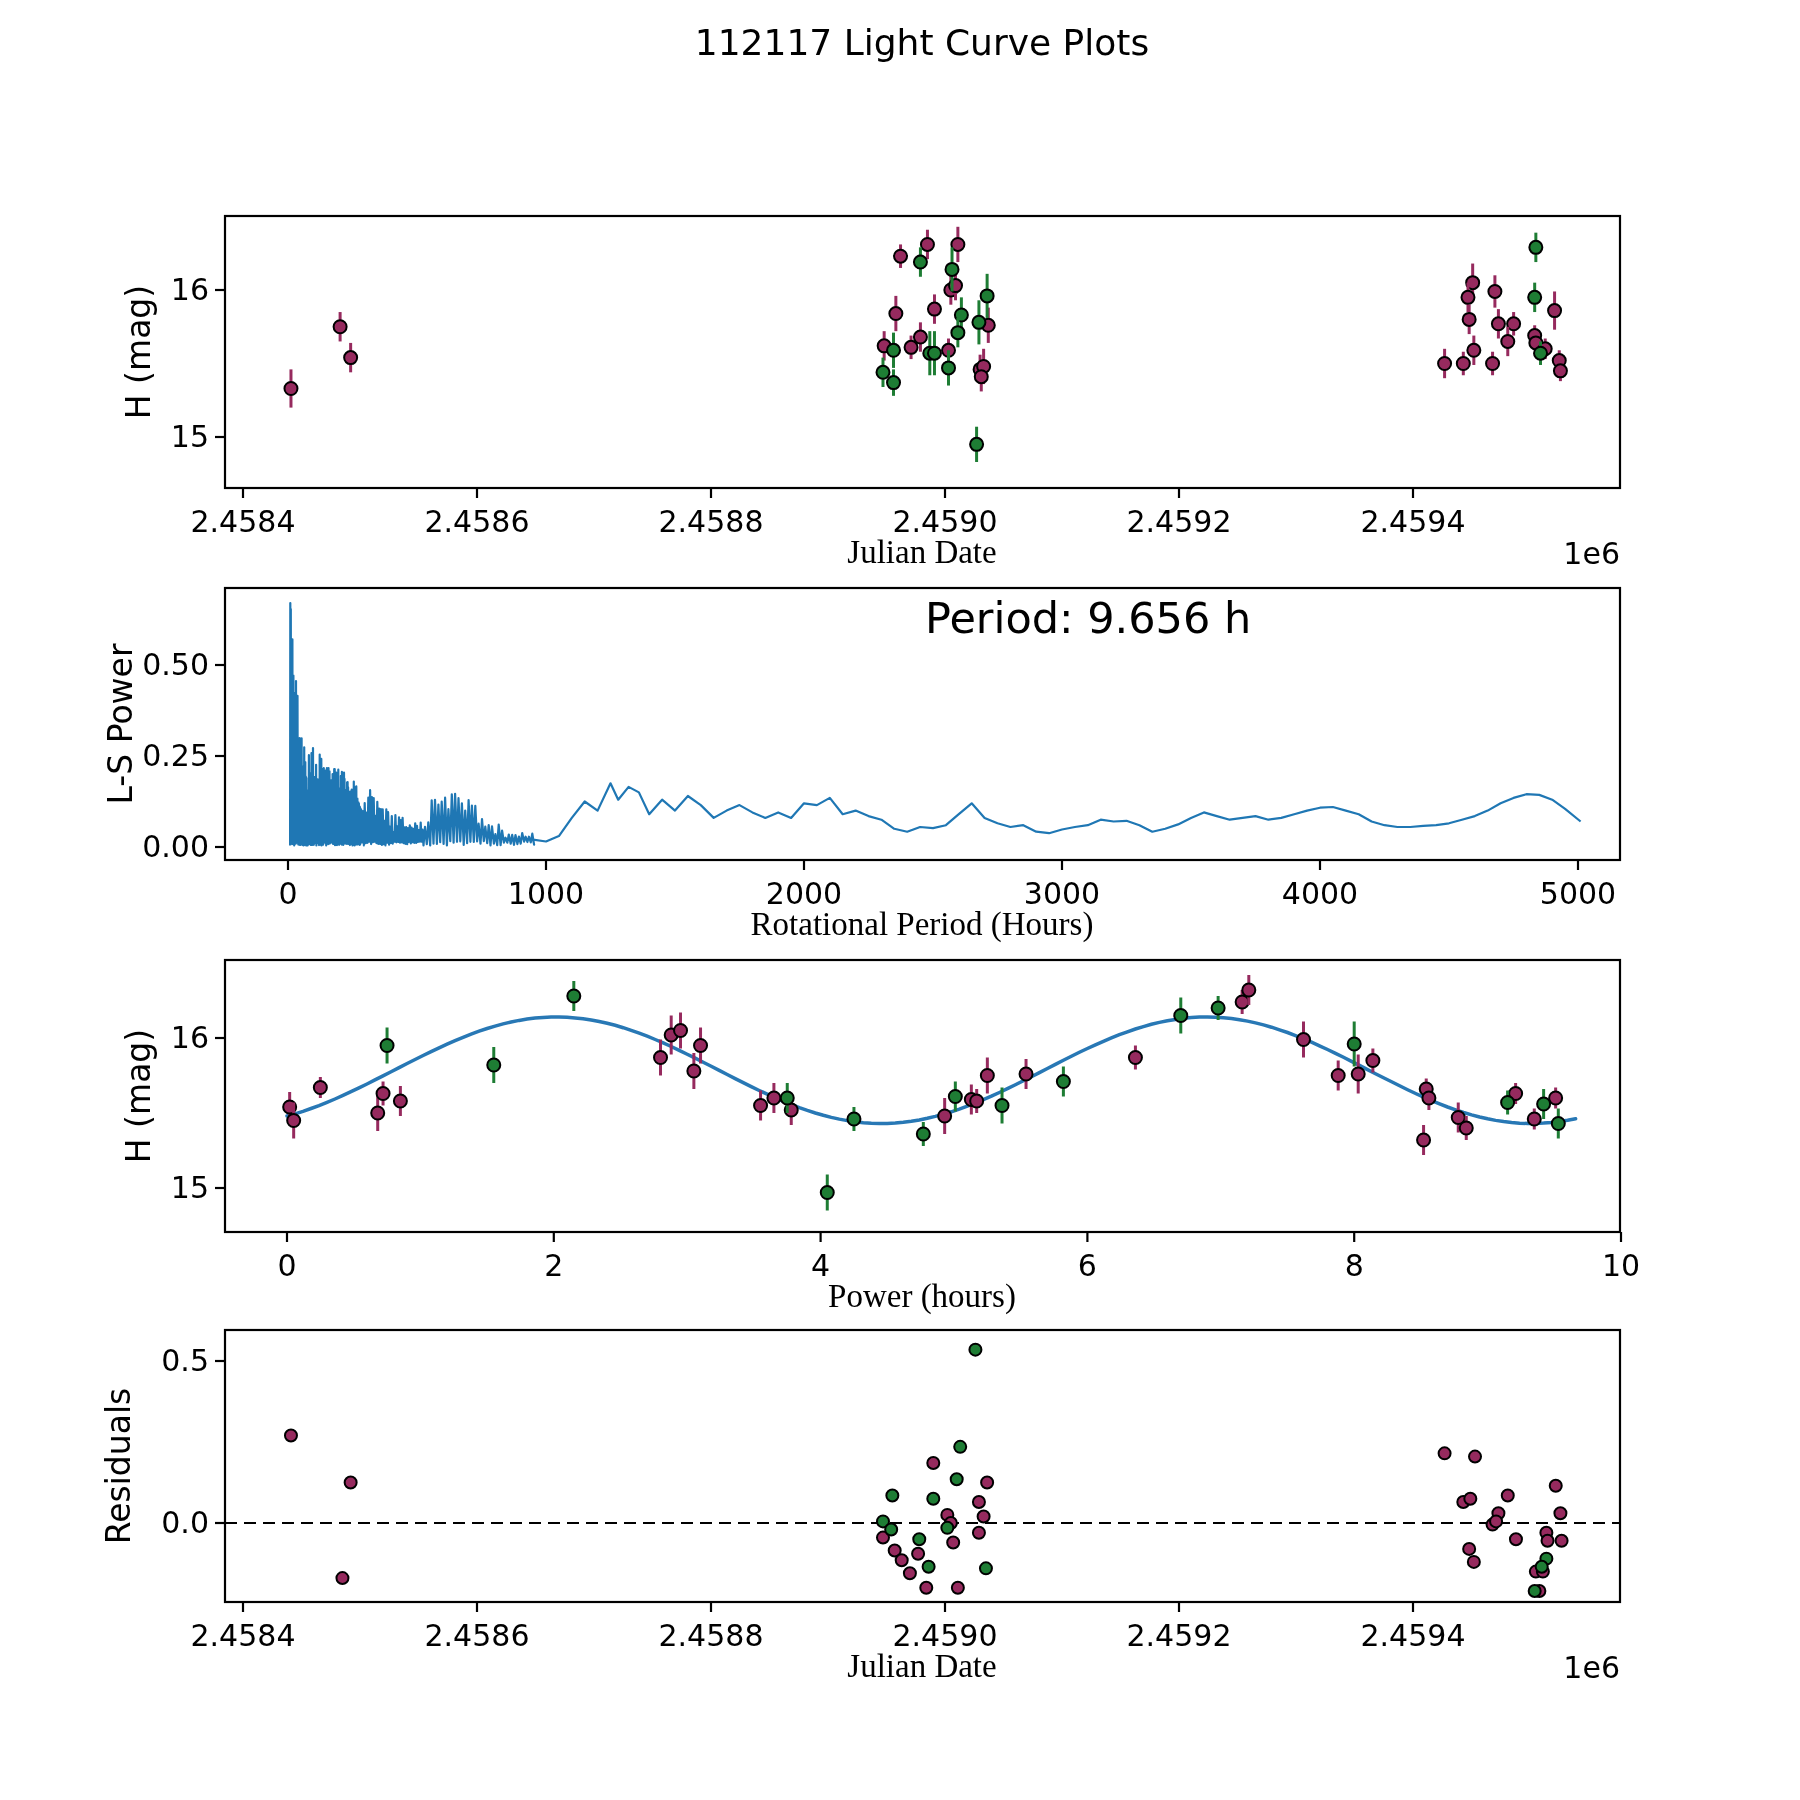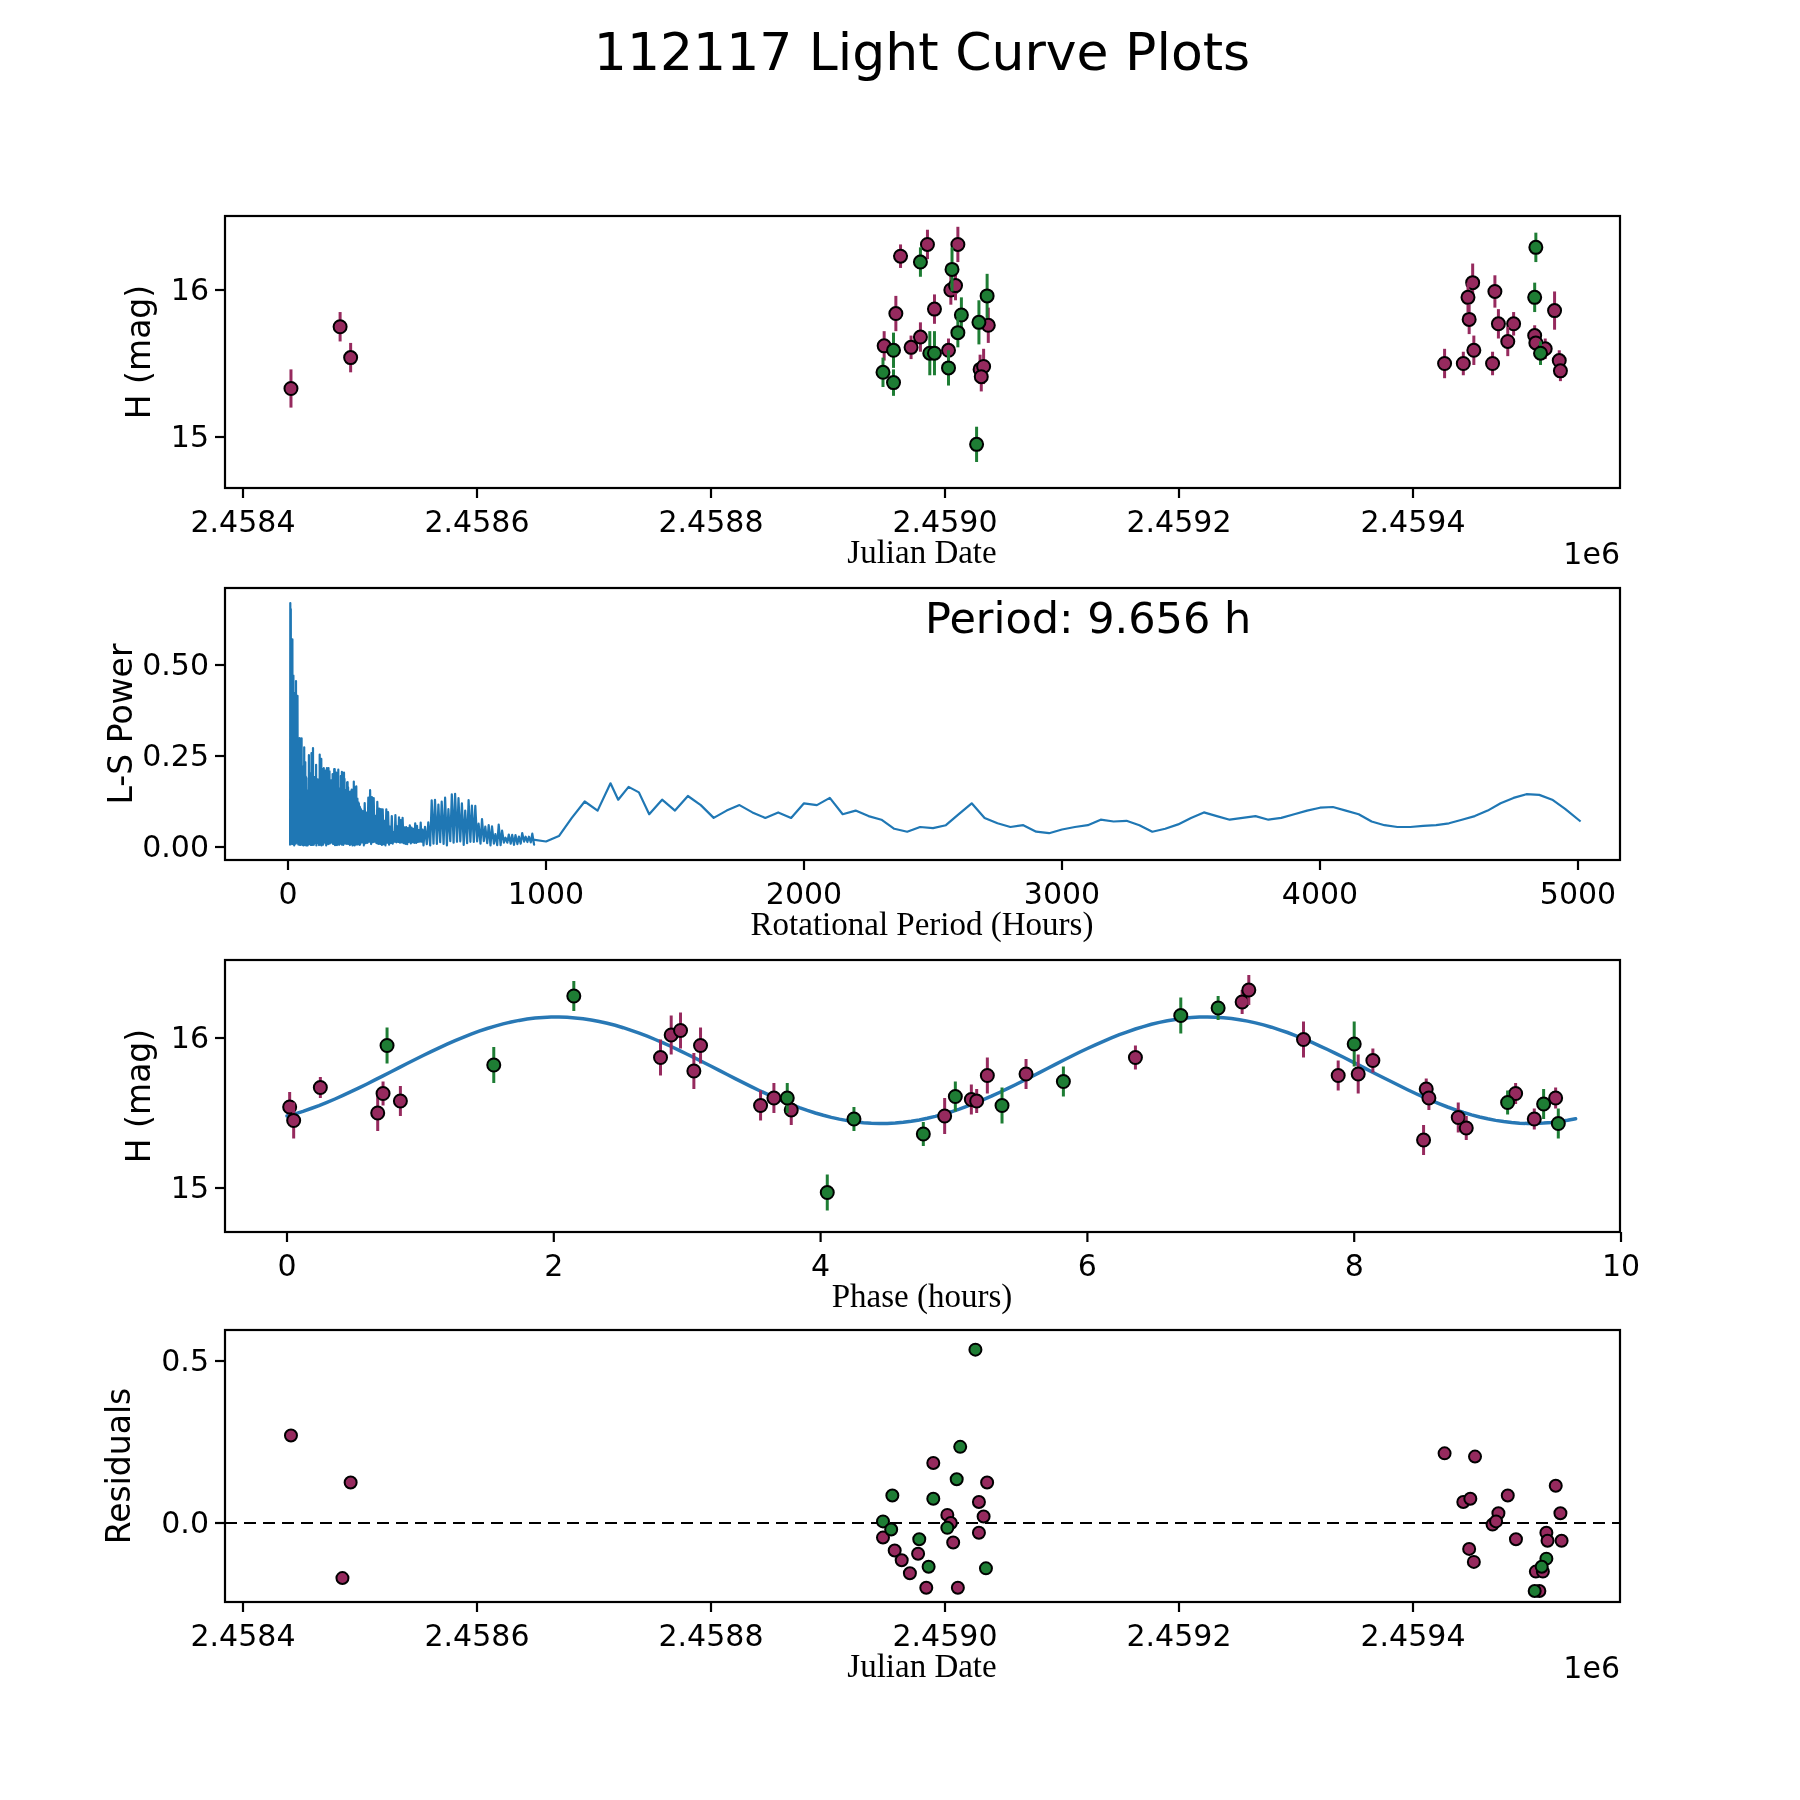--- a/index.html
+++ b/index.html
@@ -1,19 +1,19 @@
 <!DOCTYPE html>
 <html><head>
 <meta charset="utf-8">
 <style>
   html,body{margin:0;padding:0;background:#ffffff;}
   .figure{position:relative;width:1800px;height:1800px;background:#ffffff;
           font-family:"DejaVu Sans",sans-serif;color:#000;overflow:hidden;}
   .txt{position:absolute;white-space:nowrap;color:#000;}
-  .title{font-size:52px;transform:translateX(-50%);}
+  .title{font-size:36px;transform:translateX(-50%);}
   .axlabel{font-size:33px;}
   .ctr{transform:translateX(-50%);font-family:Liberation Serif, serif;}
   .rightal{transform:translateX(-100%);text-align:center;}
   .rot{transform:translate(-50%,-50%) rotate(-90deg);}
   .offset{font-size:30px;}
   .annot{font-size:43px;}
   svg{position:absolute;left:0;top:0;}
   svg text{font-family:"DejaVu Sans",sans-serif;fill:#000;}
 </style>
 </head>
@@ -24,21 +24,21 @@
 
   <div class="txt axlabel rot" style="left:138px;top:352px;">H (mag)</div>
   <div class="txt axlabel ctr" style="left:922px;top:534px;">Julian Date</div>
   <div class="txt offset rightal" style="left:1620px;top:536px;">1e6</div>
 
   <div class="txt axlabel rot" style="left:120px;top:724px;">L-S Power</div>
   <div class="txt annot" style="left:925px;top:593px;">Period: 9.656 h</div>
   <div class="txt axlabel ctr" style="left:922px;top:906px;text-align:center;">Rotational Period (Hours)</div>
 
   <div class="txt axlabel rot" style="left:138px;top:1096px;">H (mag)</div>
-  <div class="txt axlabel ctr" style="left:922px;top:1278px;">Phase (hours)</div>
+  <div class="txt axlabel ctr" style="left:922px;top:1278px;">Power (hours)</div>
 
   <div class="txt axlabel rot" style="left:118px;top:1466px;">Residuals</div>
   <div class="txt axlabel ctr" style="left:922px;top:1648px;">Julian Date</div>
   <div class="txt offset rightal" style="left:1620px;top:1650px;">1e6</div>
 
   <svg id="chart-svg" width="1800" height="1800" viewBox="0 0 1800 1800">
       <g>
         <line x1="290.97" y1="369.38" x2="290.97" y2="407.6" stroke="#962A5E" stroke-width="3"></line>
         <circle cx="290.97" cy="388.49" r="6.5" fill="#962A5E" stroke="#000000" stroke-width="2"></circle>
         <line x1="340.11" y1="312.05" x2="340.11" y2="341.45" stroke="#962A5E" stroke-width="3"></line>

